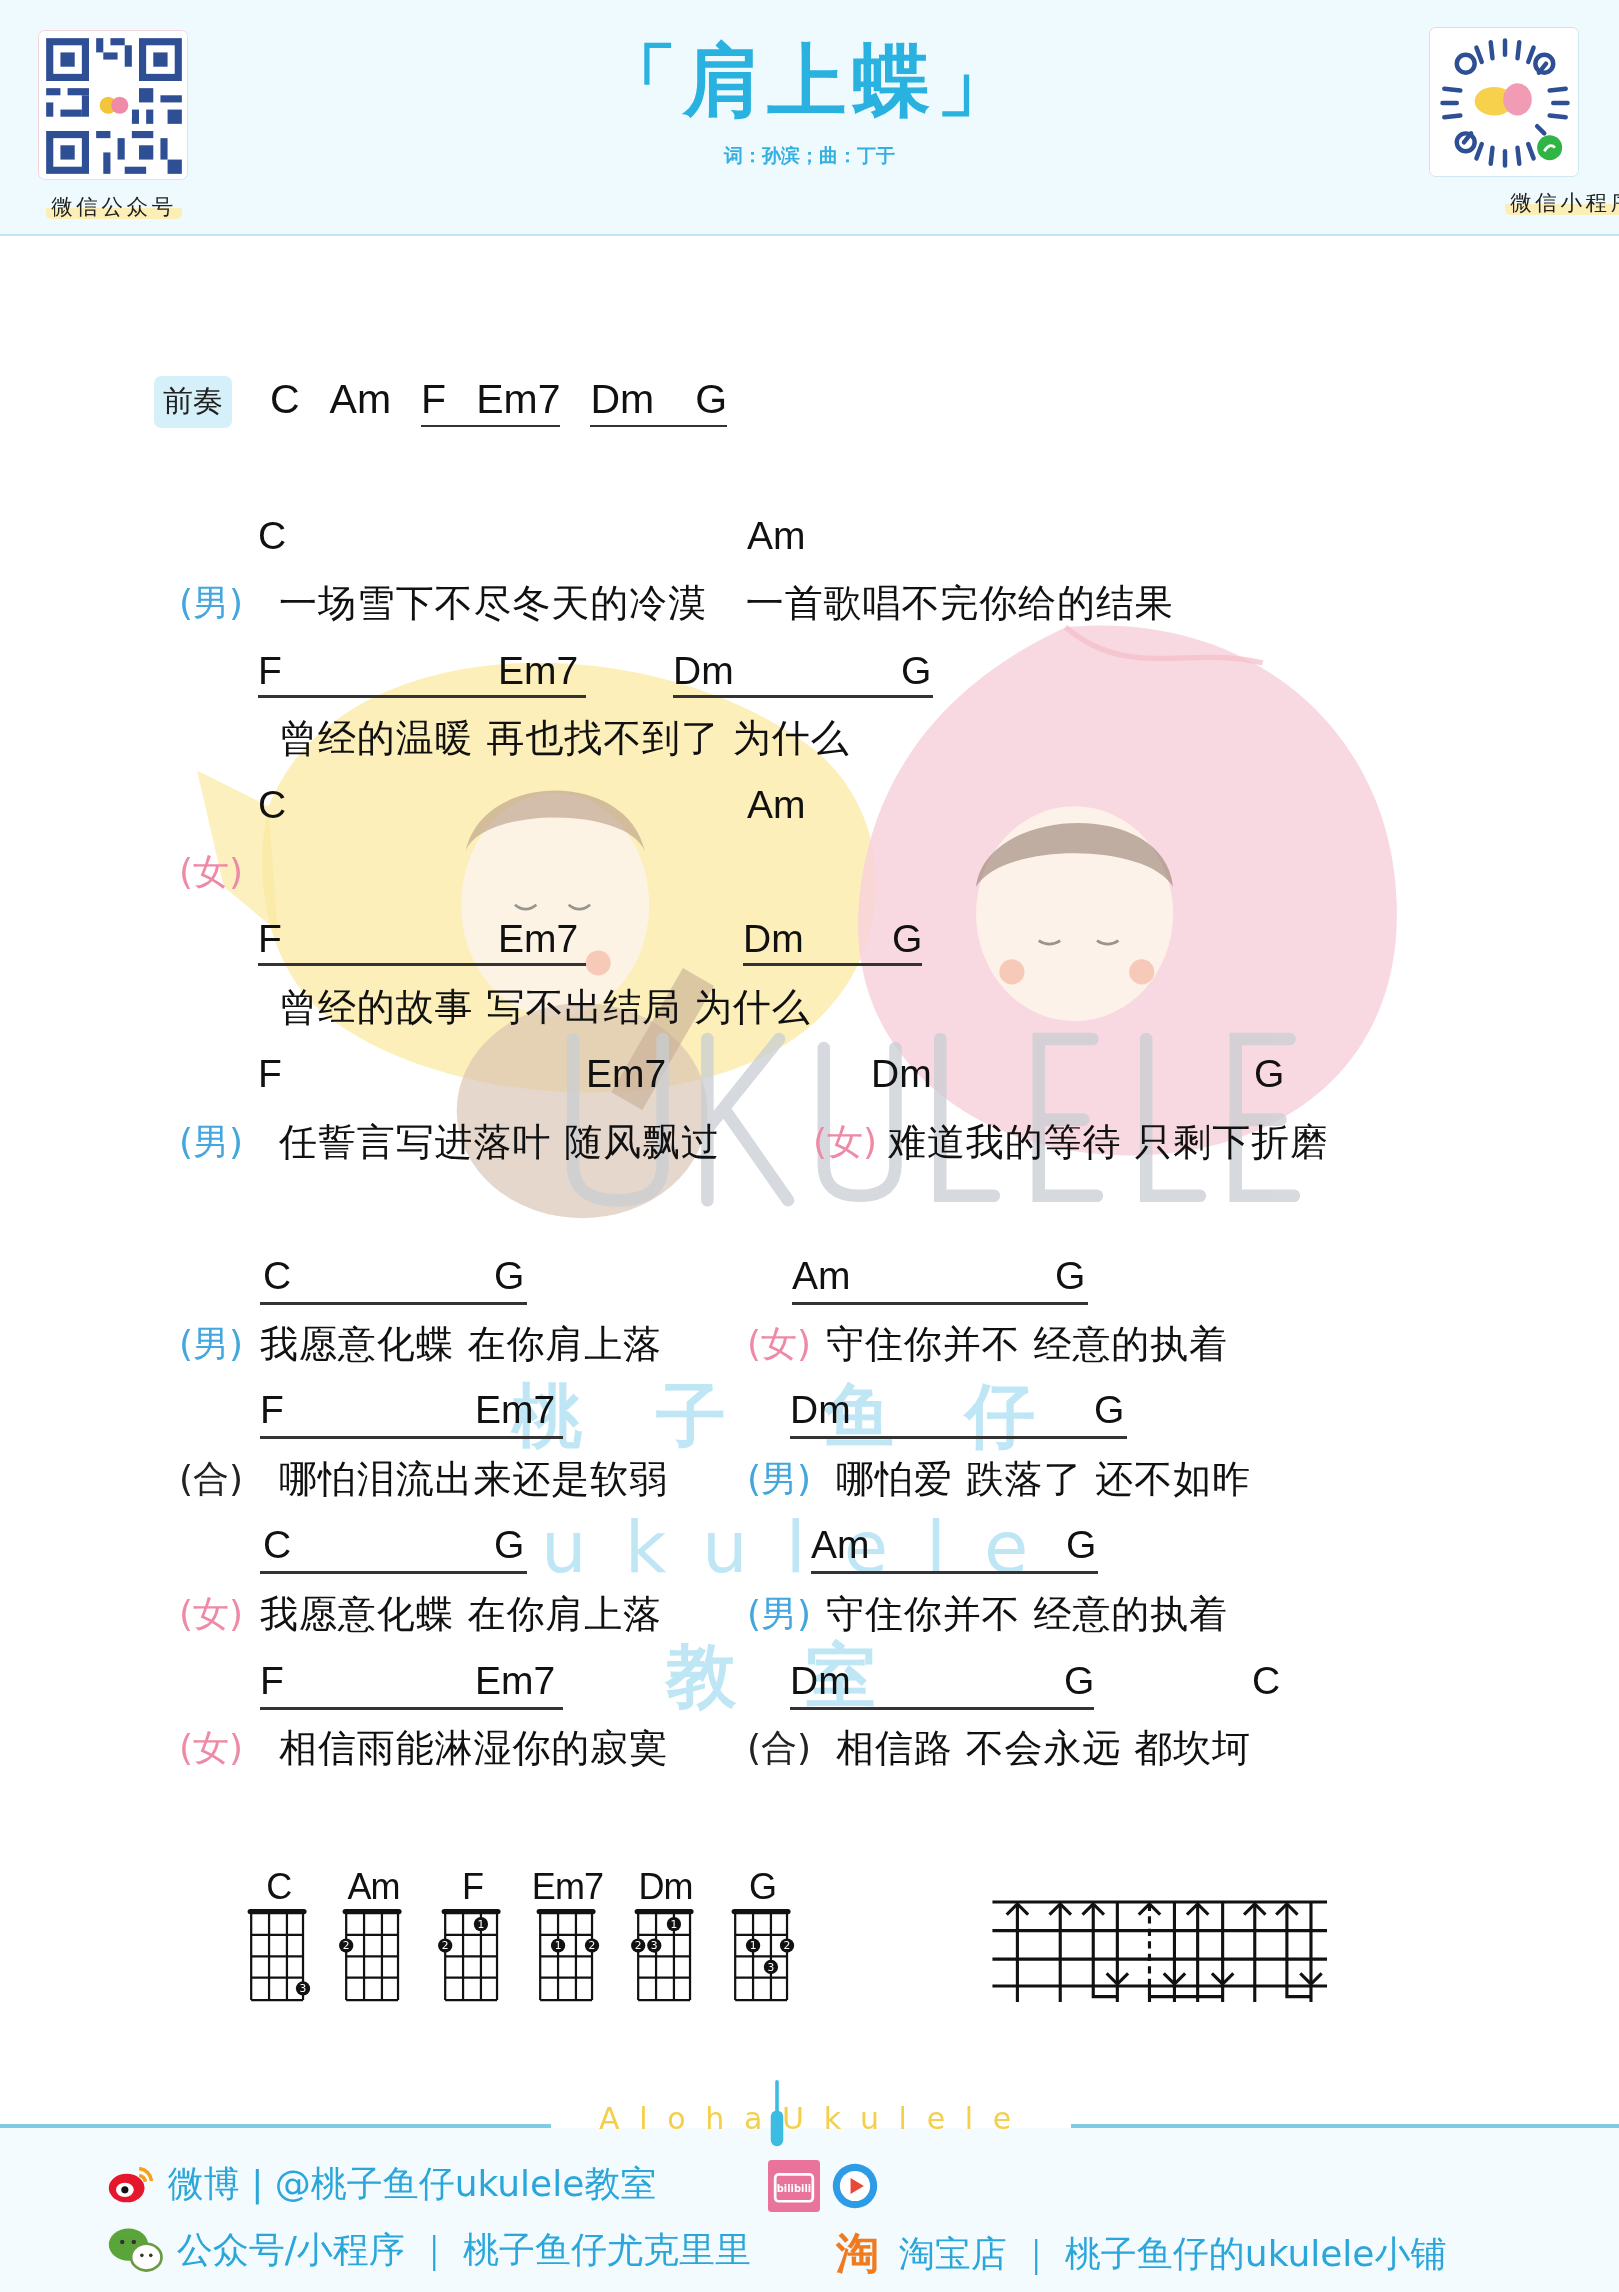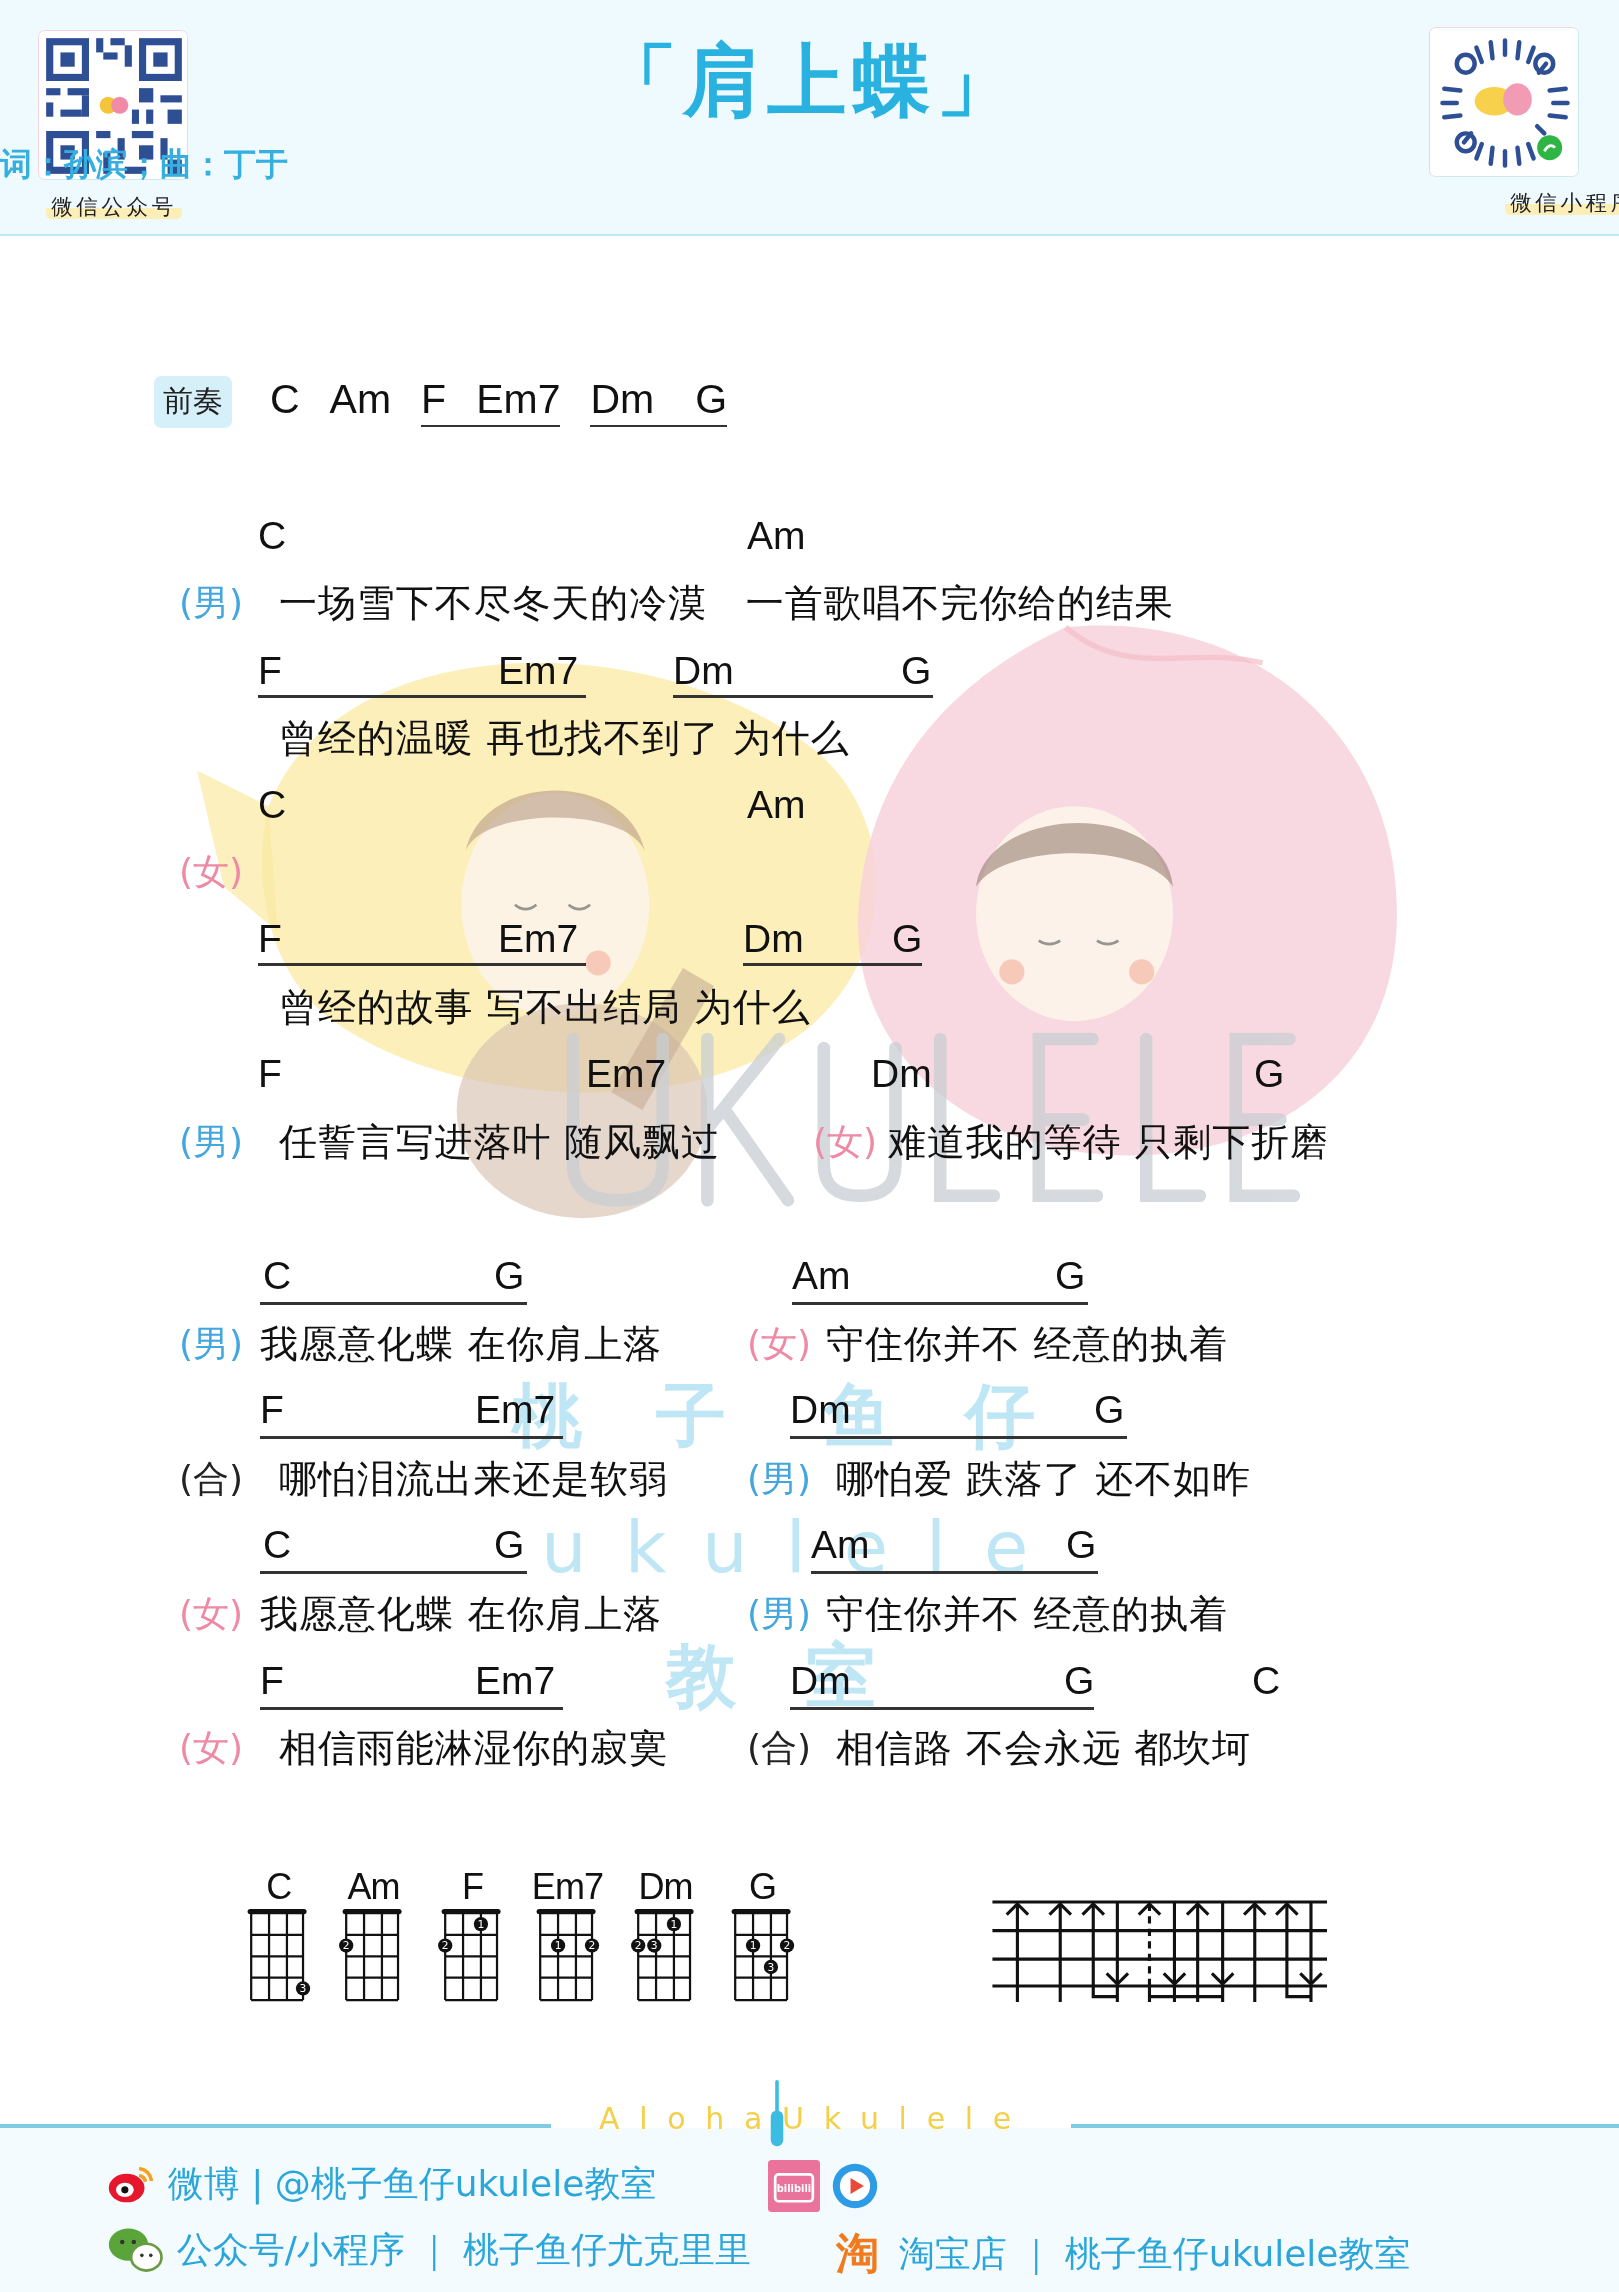--- a/index.html
+++ b/index.html
@@ -9,21 +9,21 @@
   
   .header { position: absolute; left: 0; top: 0; width: 1619px; height: 236px; background: #eefafd; border-bottom: 2.7px solid #bfe6f3; }
   .qr-box { position: absolute; width: 150px; height: 150px; background: #fff; border-radius: 7.2px; border: 1.8px solid #f3d4dc; border-right-color: #cfe9f4; border-bottom-color: #cfe9f4; overflow: hidden; }
   .qr-left { left: 38px; top: 30px; }
   .qr-right { left: 1429px; top: 27px; }
   .qr-caption { position: absolute; font-size: 21.5px; letter-spacing: 3.6px; color: #222; text-align: center; width: 152px; }
   .qr-caption .hl { background: linear-gradient(transparent 55%, #fbeeb7 55%); padding: 0 5.4px; border-radius: 5.4px; }
   .cap-left { left: 38px; top: 192px; }
   .cap-right { left: 1497px; top: 188px; }
   .title { position: absolute; left: 0; width: 1619px; top: 29px; text-align: center; font-size: 79px; color: #29b2e0; font-weight: bold; letter-spacing: 5.4px; }
-  .credit { position: absolute; left: 0; width: 1619px; color: #35aee0; font-size: 32px; font-weight: bold; }
+  .credit { position: absolute; left: 0; width: 1619px; text-align: center; color: #35aee0; font-size: 19px; font-weight: bold; }
   .credit1 { top: 143px; }
   .credit2 { top: 186px; }
 
   
   .art { position: absolute; left: 0; top: 0; width: 1619px; height: 2293px; pointer-events: none; }
 
   
   .intro { position: absolute; left: 154px; top: 376px; display: flex; align-items: center; }
   .intro-tag { background: #d6f0fa; border-radius: 7.2px; font-size: 30px; padding: 5.4px 9px; color: #222; margin-right: 38px; }
   .intro-chords { display: flex; gap: 0; font-size: 41px; color: #111; font-family: "Liberation Sans", sans-serif; }
@@ -542,15 +542,15 @@
   <span class="ico">
     <svg width="48" height="48" viewBox="0 0 54 54">
         <circle cx="27" cy="27" r="25" fill="#2e9be6"></circle>
         <circle cx="27" cy="27" r="17" fill="#fff"></circle>
         <polygon points="22,18 22,36 37,27" fill="#e84a3a"></polygon>
       </svg>
   </span>
 </div>
 <div class="footer-item" style="left:836px;top:2225px;">
   <span class="ico" style="font-size:43px;color:#f07a1e;font-weight:bold;">淘</span>
-  <span style="margin-left:9px;">淘宝店 ｜ 桃子鱼仔ukulele教室</span>
+  <span style="margin-left:9px;">淘宝店 ｜ 桃子鱼仔的ukulele小铺</span>
 </div>
 
 
 </body></html>

